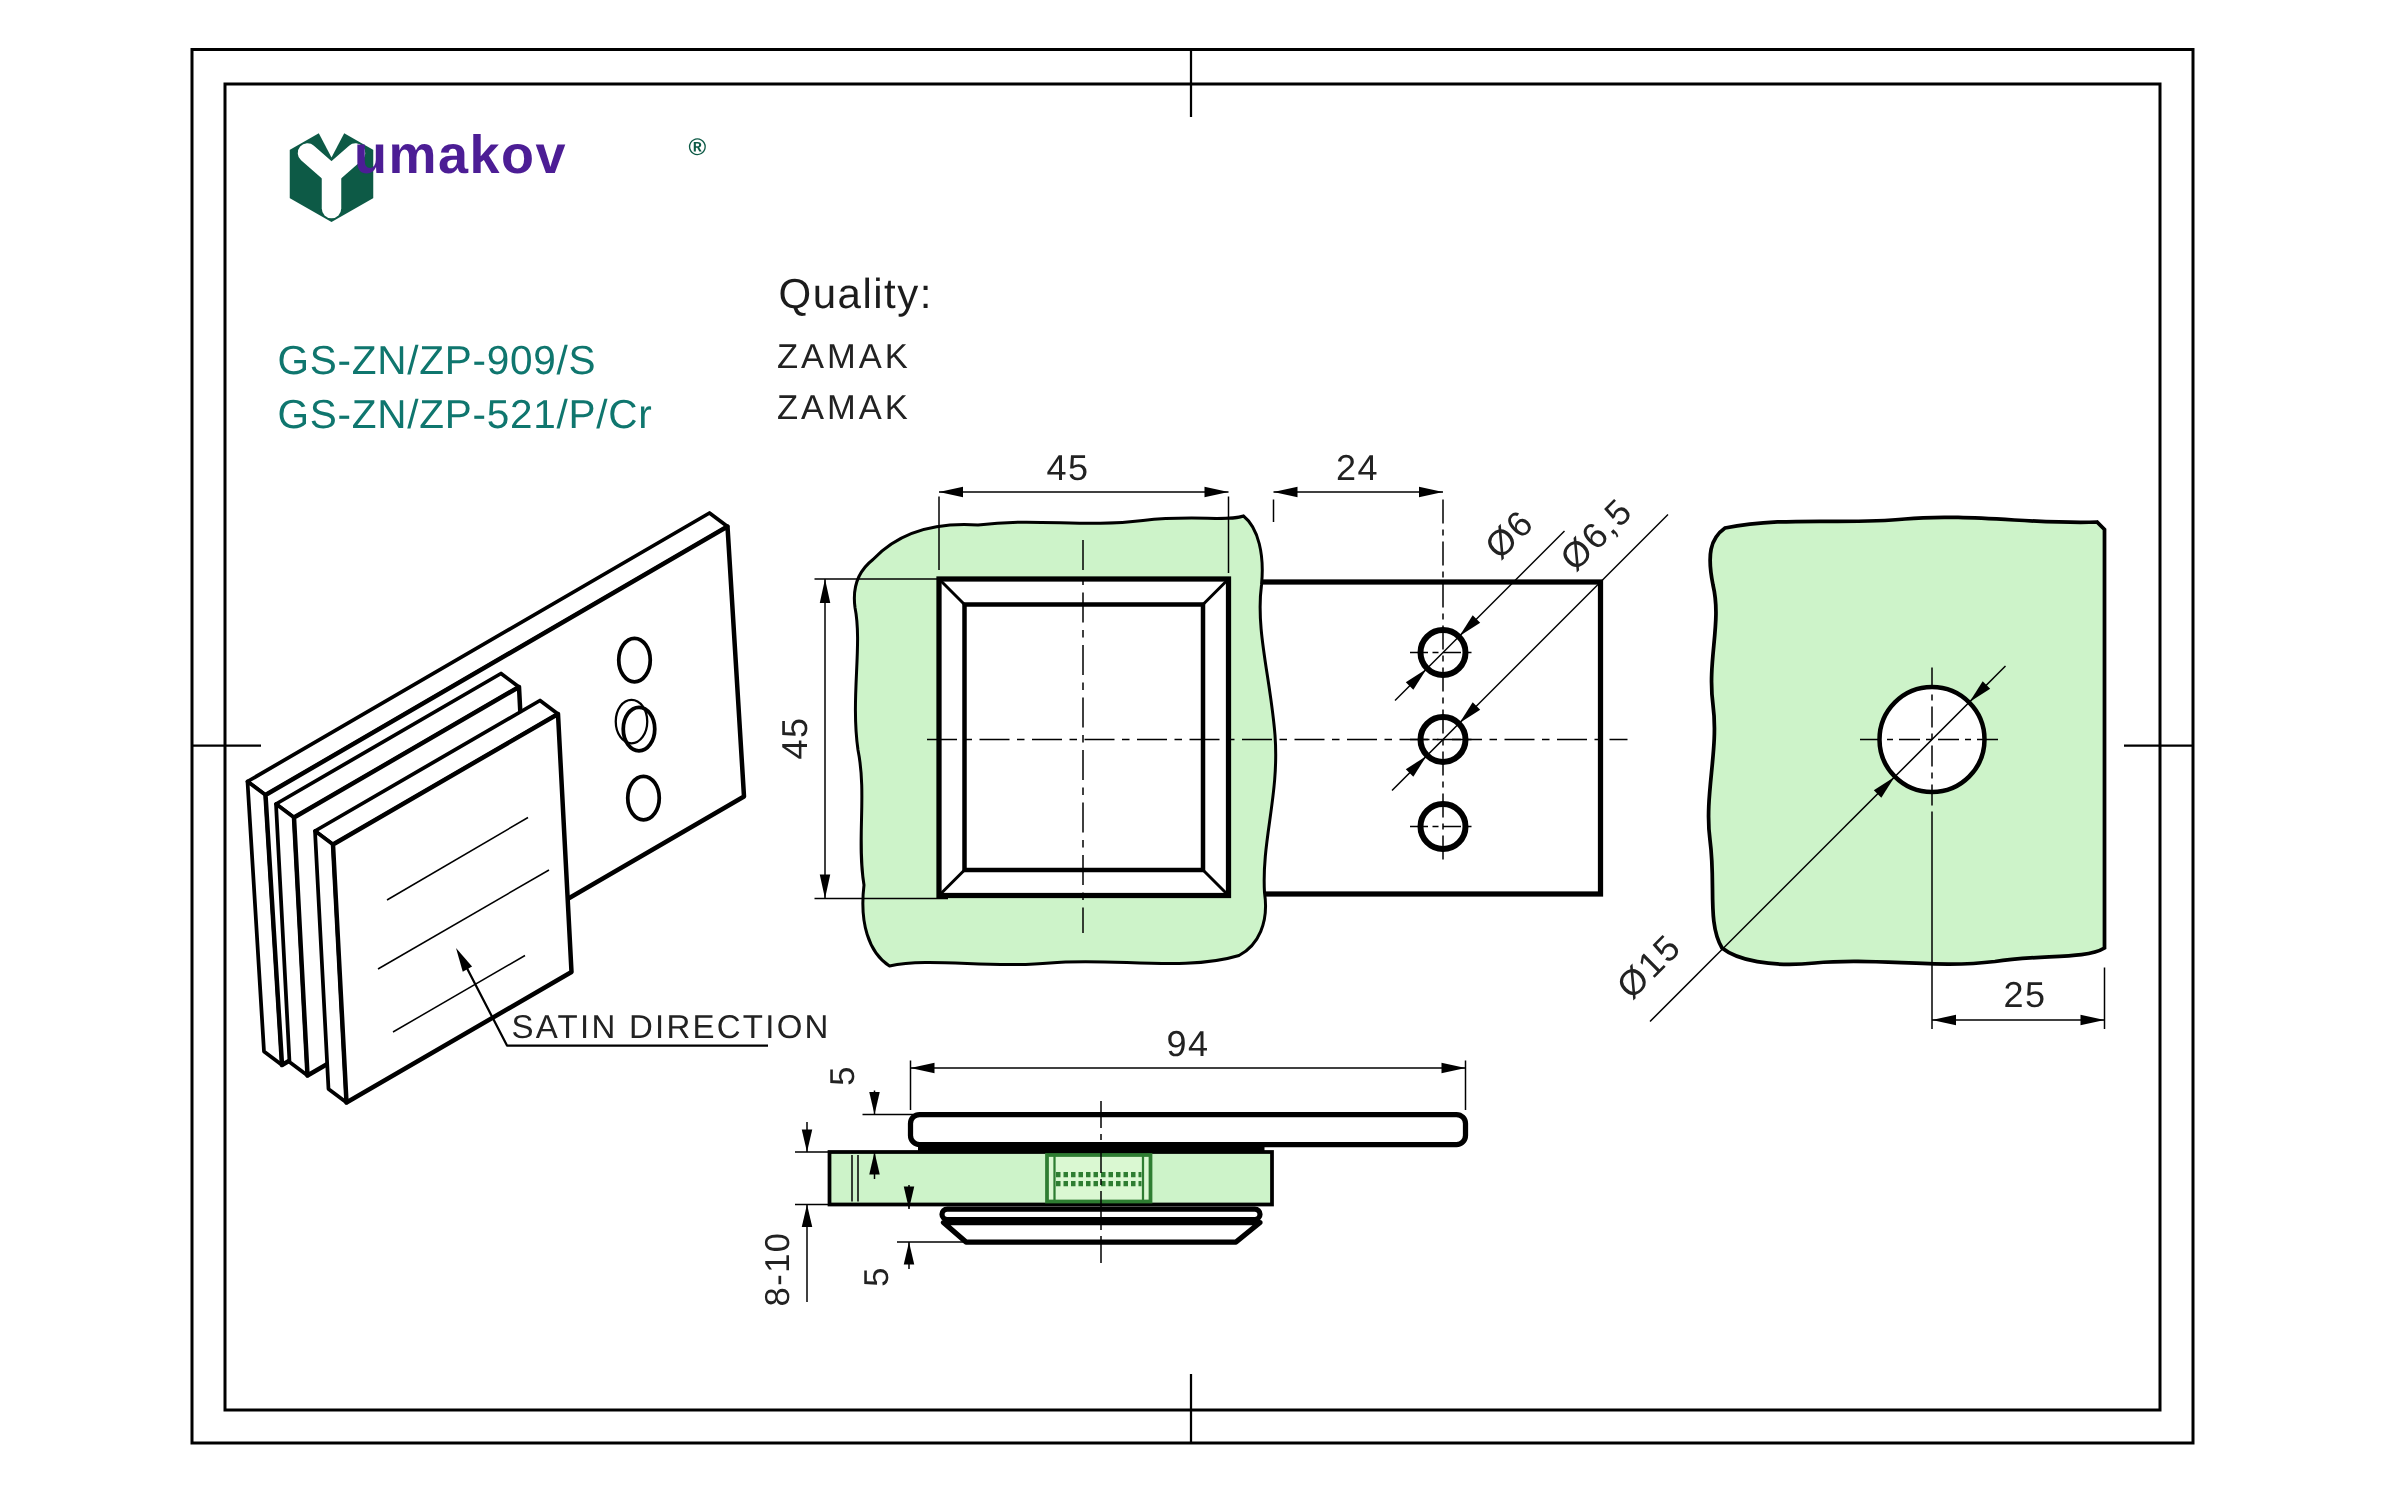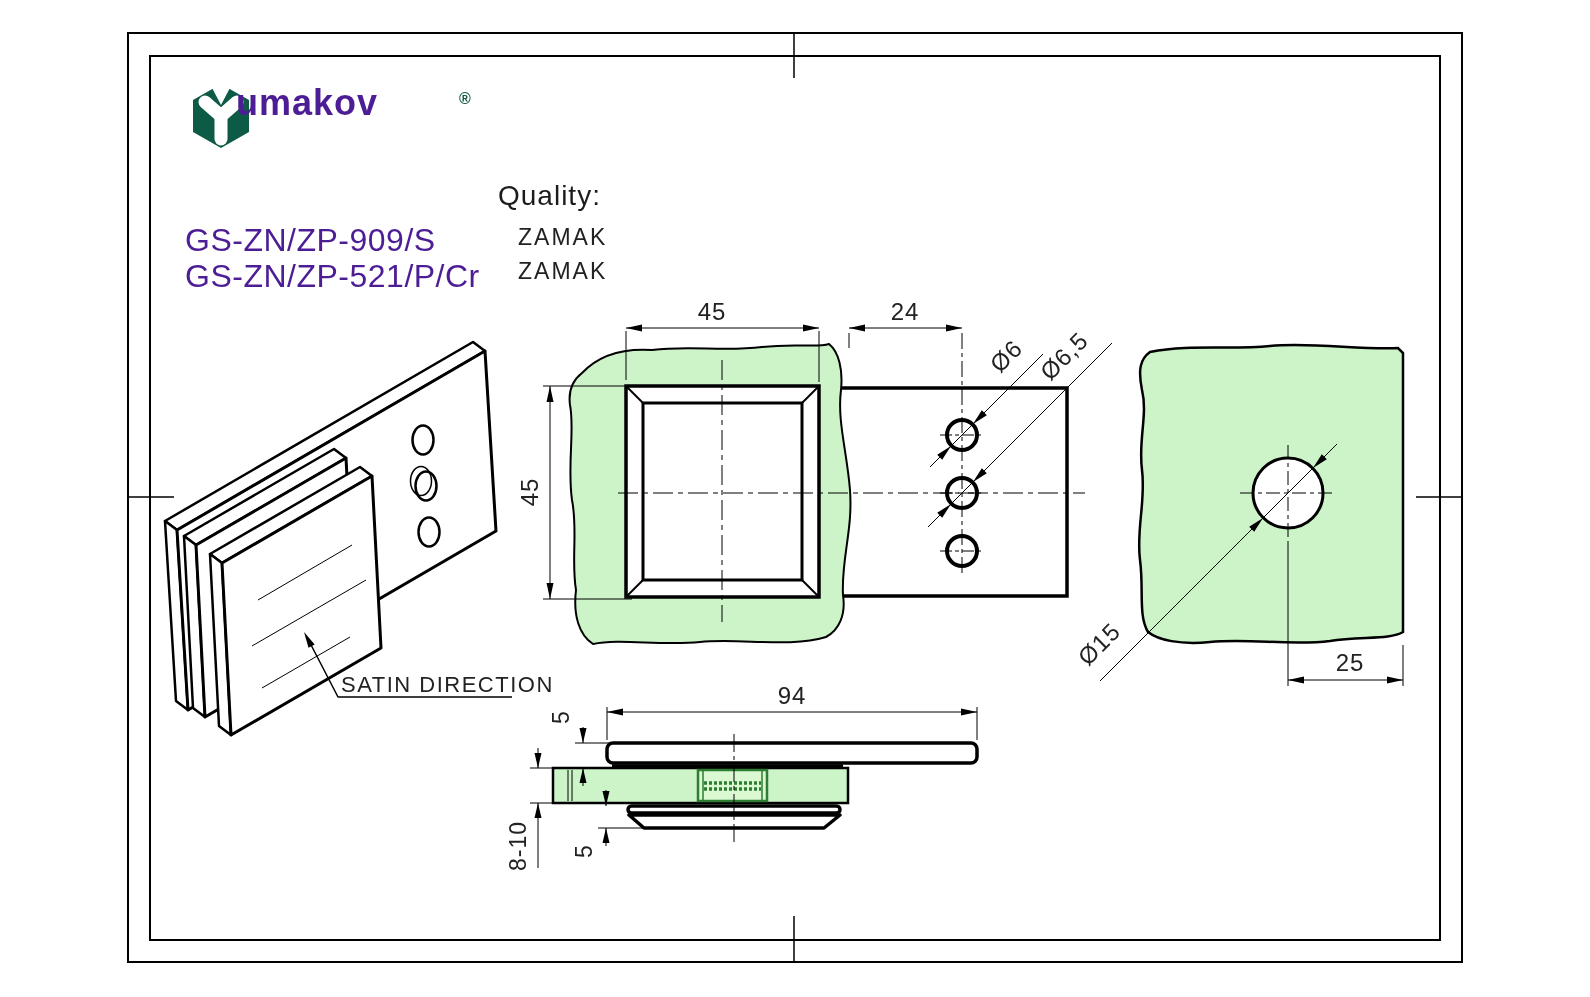--- a/index.html
+++ b/index.html
@@ -2,22 +2,22 @@
 <html><head>
 <meta charset="utf-8">
 <style>
   html,body{margin:0;padding:0;background:#fff;width:1590px;height:997px;overflow:hidden;
     font-family:"Liberation Sans",sans-serif;}
   #stage{position:relative;width:1590px;height:997px;background:#ffffff;}
   #drawing{position:absolute;left:0;top:0;}
   .hdr{position:absolute;color:#1a1a1a;white-space:nowrap;}
   .brand-txt{left:236px;top:82px;font-size:36px;font-weight:bold;color:#4c1d95;letter-spacing:1px;}
   .brand-reg{left:459px;top:90px;font-size:16px;font-weight:bold;color:#0d5a46;}
-  .codes{left:185px;top:222px;font-size:32px;line-height:36px;color:#4c1d95;letter-spacing:0.5px;}
-  .quality-label{left:498px;top:180px;font-size:28px;color:#1c1c1c;letter-spacing:1px;}
+  .codes{left:185px;top:222px;font-size:27px;line-height:36px;color:#0f766e;letter-spacing:0.5px;}
+  .quality-label{left:519px;top:180px;font-size:28px;color:#1c1c1c;letter-spacing:1px;}
   .zamak1{left:518px;top:224px;font-size:23px;color:#222;letter-spacing:2px;}
   .zamak2{left:518px;top:258px;font-size:23px;color:#222;letter-spacing:2px;}
   svg text{font-family:"Liberation Sans",sans-serif;fill:#222;}
   .dimtxt{font-size:24px;letter-spacing:1px;}
   .dimtxt-sm{font-size:23px;letter-spacing:1px;}
   .satin-txt{font-size:22px;letter-spacing:1.5px;}
 </style>
 </head>
 <body>
 

